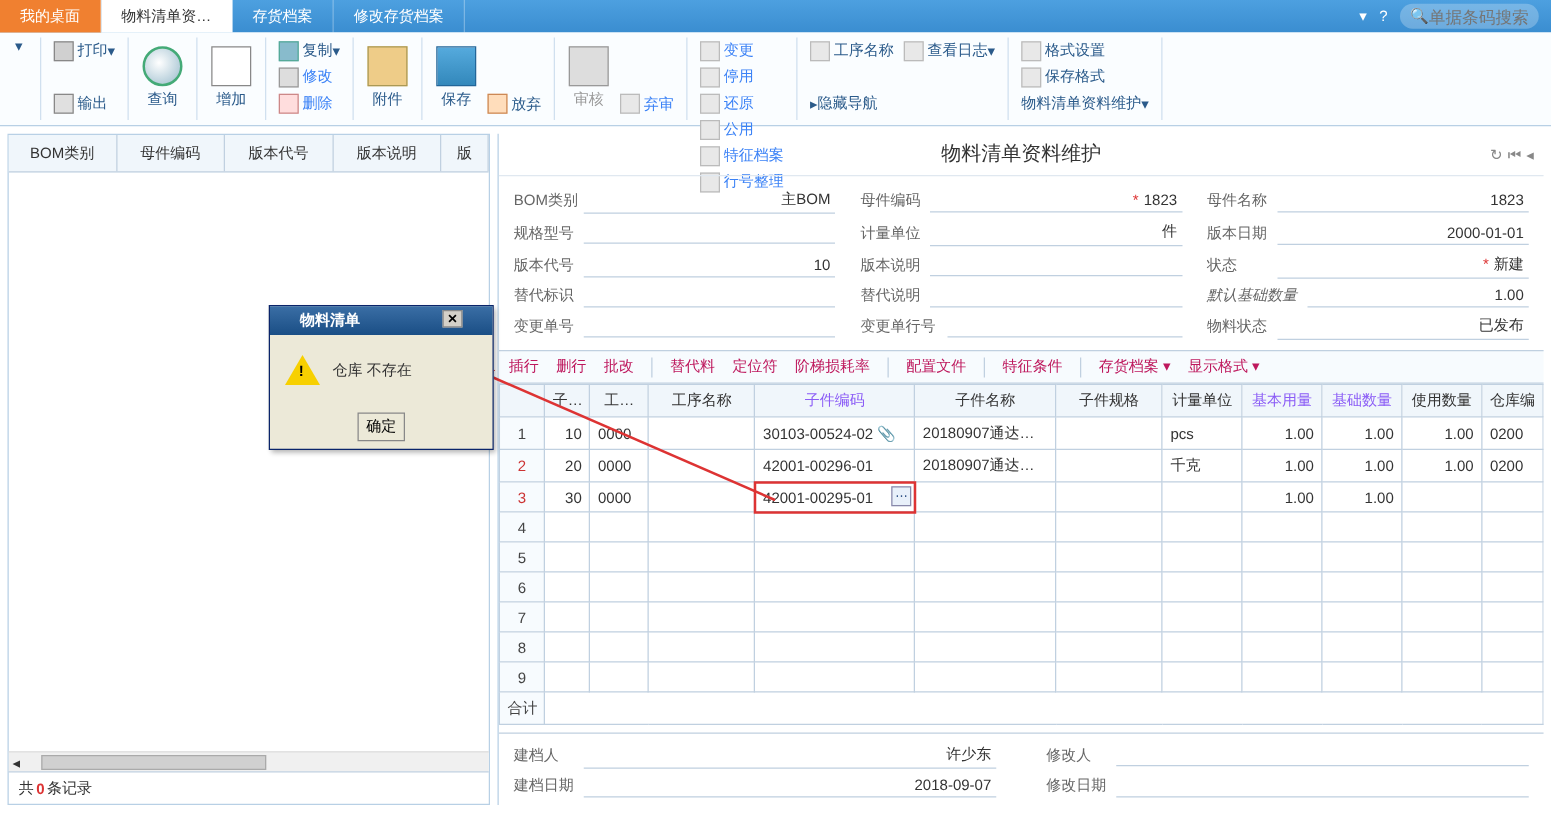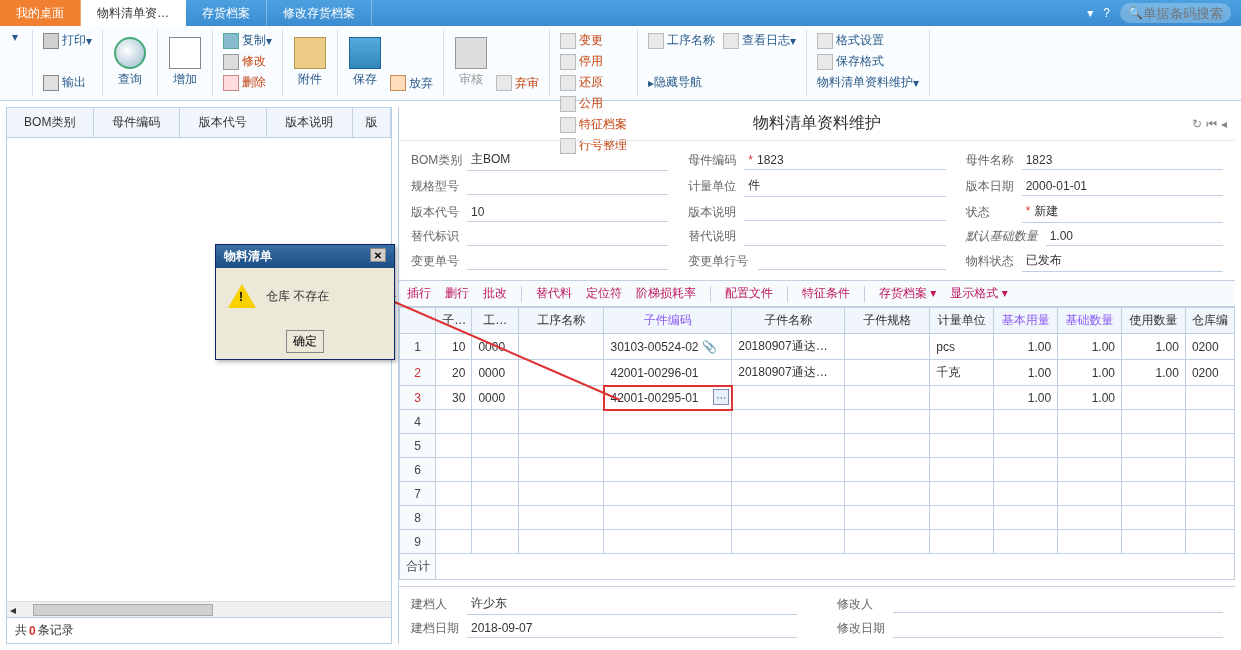--- a/index.html
+++ b/index.html
@@ -14,21 +14,21 @@
 .search-box { background: rgba(255,255,255,0.25); border-radius: 10px; height: 20px; display: flex; align-items: center; padding: 0 8px; color: #cde; }
 .search-box input { background: transparent; border: none; color: #fff; outline: none; width: 80px; }
 
 
 .ribbon { height: 75px; background: #fafdff; border-bottom: 1px solid #b8d0e5; display: flex; padding: 4px 6px; }
 .ribbon-group { display: flex; flex-direction: column; padding: 0 6px; border-right: 1px solid #d0e0ef; }
 .ribbon-btn-large { display: flex; flex-direction: column; align-items: center; justify-content: center; width: 42px; height: 64px; color: #2a5a8a; }
 .ribbon-btn-large.disabled { color: #999; }
 .ribbon-btn-large .icon { width: 32px; height: 32px; margin-bottom: 2px; }
 .ribbon-btn-small { display: flex; align-items: center; height: 21px; padding: 0 4px; color: #2a5a8a; white-space: nowrap; }
-.ribbon-btn-small.disabled { color: #c2410c; }
+.ribbon-btn-small.disabled { color: #3b82f6; }
 .ribbon-btn-small .icon { width: 16px; height: 16px; margin-right: 3px; display: inline-block; }
 .ribbon-col { display: flex; flex-direction: column; justify-content: center; }
 .ribbon-row { display: flex; }
 
 .icon { display: inline-block; }
 .i-printer { background: #d0d0d0; border: 1px solid #888; }
 .i-export { background: #e0e0e0; border: 1px solid #888; }
 .i-search { background: radial-gradient(circle at 40% 40%, #fff, #9bc); border-radius: 50%; border: 2px solid #4a7; }
 .i-add { background: #fff; border: 1px solid #888; position: relative; }
 .i-copy { background: #8bc; border: 1px solid #5a9; }
@@ -55,21 +55,21 @@
 
 .right-panel { flex: 1; margin: 6px 6px 6px 3px; border-left: 1px solid #b8d0e5; display: flex; flex-direction: column; overflow: hidden; }
 .right-header { display: flex; align-items: center; justify-content: center; height: 34px; border-bottom: 1px solid #e0e8f0; position: relative; }
 .right-title { font-size: 16px; color: #333; }
 .nav-icons { position: absolute; right: 8px; display: flex; gap: 4px; color: #888; }
 
 
 .form-area { padding: 8px 12px; display: grid; grid-template-columns: repeat(3, 1fr); gap: 4px 20px; }
 .form-row { display: flex; align-items: center; }
 .form-label { width: 56px; color: #666; font-size: 12px; white-space: nowrap; }
-.form-value { flex: 1; border-bottom: 1px solid #c0d0e0; min-height: 18px; padding: 2px 4px; font-size: 12px; }
+.form-value { flex: 1; border-bottom: 1px solid #c0d0e0; min-height: 18px; padding: 2px 4px; font-size: 12px; text-align: right; }
 .required { color: #d33; margin-right: 4px; }
 
 
 .table-toolbar { border-top: 1px solid #c0d0e0; border-bottom: 1px solid #c0d0e0; background: #f7fbfe; padding: 4px 8px; display: flex; gap: 14px; align-items: center; }
 .table-toolbar span { color: #be185d; cursor: default; }
 .table-toolbar .sep { border-left: 1px solid #c0d0e0; height: 16px; }
 
 
 .grid { overflow-x: auto; flex: 1; }
 .grid table { border-collapse: collapse; width: 100%; table-layout: fixed; }
@@ -80,21 +80,21 @@
 .grid .rownum.red { color: #c33; }
 .grid td.num { text-align: right; }
 .grid .highlight-cell { outline: 2px solid #d33; outline-offset: -1px; position: relative; }
 .lookup-btn { position: absolute; right: 2px; top: 3px; width: 16px; height: 16px; border: 1px solid #88a; background: #e8f0fa; display: flex; align-items: center; justify-content: center; font-size: 10px; color: #358; }
 
 
 .footer-form { border-top: 1px solid #c0d0e0; padding: 6px 12px; display: grid; grid-template-columns: 1fr 1fr; gap: 4px 40px; }
 
 
 .dialog { position: absolute; left: 215px; top: 244px; width: 180px; background: #ece9d8; border: 1px solid #0a246a; box-shadow: 2px 2px 4px rgba(0,0,0,0.3); z-index: 100; }
-.dialog-title { background: linear-gradient(#3a6ea5, #1a4e85); color: #fff; padding: 3px 8px; font-size: 12px; display: flex; justify-content: space-between; font-weight: bold; }
+.dialog-title { background: linear-gradient(#3a6ea5, #1a4e85); color: #fff; padding: 3px 24px; font-size: 12px; display: flex; justify-content: space-between; font-weight: bold; }
 .dialog-close { width: 16px; height: 14px; background: #d4d0c8; color: #000; border: 1px solid #888; display: flex; align-items: center; justify-content: center; font-size: 10px; }
 .dialog-body { padding: 16px 12px; display: flex; align-items: center; gap: 10px; }
 .warn-icon { width: 0; height: 0; border-left: 14px solid transparent; border-right: 14px solid transparent; border-bottom: 24px solid #f7d000; position: relative; }
 .warn-icon::after { content: "!"; position: absolute; left: -3px; top: 6px; font-weight: bold; color: #000; }
 .dialog-footer { padding: 6px; text-align: center; }
 .dialog-btn { padding: 2px 6px; background: #ece9d8; border: 1px solid #888; font-size: 12px; }
 
 
 .arrow-svg { position: absolute; left: 220px; top: 260px; z-index: 50; pointer-events: none; }
 

